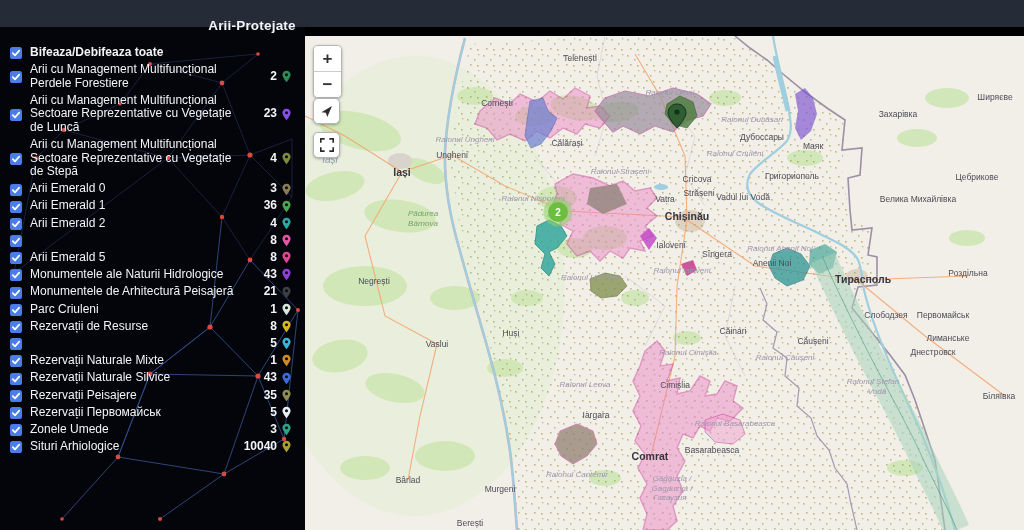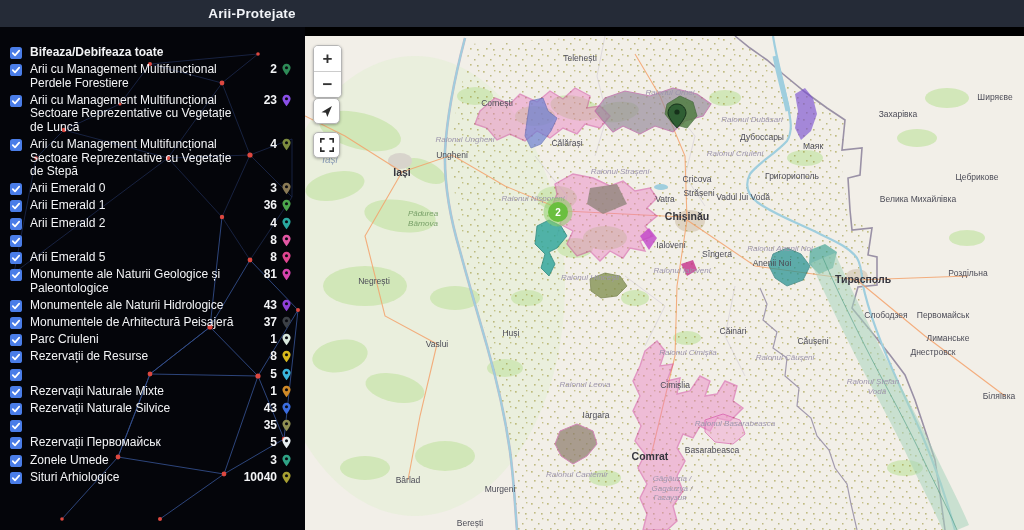--- a/index.html
+++ b/index.html
@@ -1,23 +1,23 @@
 <!DOCTYPE html>
 <html><head>
 <meta charset="utf-8">
 <style>
   html,body{margin:0;padding:0;width:1024px;height:530px;overflow:hidden;background:#000;
     font-family:"Liberation Sans",sans-serif;-webkit-font-smoothing:antialiased;}
   .header{position:absolute;left:0;top:0;width:1024px;height:27px;background:#252b37;z-index:30;}
-  .title{position:absolute;left:0;top:0;width:504px;height:27px;line-height:27px;text-align:center;
+  .title{position:absolute;left:0;top:12px;width:504px;height:27px;line-height:27px;text-align:center;
     color:#f2f4f8;font-size:13.5px;font-weight:700;letter-spacing:.2px;}
   .sidebar{position:absolute;left:0;top:27px;width:305px;height:503px;background:#04050a;z-index:20;overflow:hidden;}
   .constellation{position:absolute;left:0;top:0;z-index:0;}
   .list{position:relative;z-index:2;display:flex;flex-direction:column;gap:3.7px;padding:19px 12px 0 10px;}
-  .row{display:flex;align-items:flex-start;color:#f3f4f6;font-size:12px;line-height:13.5px;}
+  .row{display:flex;align-items:center;color:#f3f4f6;font-size:12px;line-height:13.5px;}
   .row.bold{font-weight:700;}
   .cb{flex:0 0 12px;width:12px;height:12px;margin:1px 8px 0 0;}
   .lbl{flex:1 1 auto;padding-right:6px;}
   .cnt{margin-left:auto;min-width:36px;text-align:right;font-weight:600;white-space:nowrap;}
   .pin{flex:0 0 13px;margin:0 0 0 3px;}
   .map{position:absolute;left:305px;top:36px;width:719px;height:494px;background:#f2efe8;z-index:10;}
   .map svg.base{position:absolute;left:0;top:0;}
   .ml{font-family:"Liberation Sans",sans-serif;fill:#4c4c57;font-size:8.5px;text-anchor:middle;}
   .citylg{font-size:10.5px;fill:#35353e;font-weight:bold;}
   .region{font-style:italic;fill:#9d95ad;font-size:8px;}
@@ -218,32 +218,20 @@
         <polyline points="2.8,6.2 5,8.4 9.2,3.6" fill="none" stroke="#fff" stroke-width="1.7" stroke-linecap="round" stroke-linejoin="round"></polyline>
       </svg>
       <span class="lbl">Arii Emerald 5</span>
       <span class="cnt">8</span>
       <svg class="pin" viewBox="0 0 24 24" width="13" height="13">
         <path class="pin-body" d="M12 1.5C7.5 1.5 4.5 4.8 4.5 8.8c0 5.2 7.5 13.7 7.5 13.7s7.5-8.5 7.5-13.7c0-4-3-7.3-7.5-7.3z" fill="#e04590"></path>
         <circle cx="12" cy="8.8" r="2.8" fill="#0a0b12"></circle>
       </svg>
     </div>
 
-    <div class="row">
-      <svg class="cb" viewBox="0 0 12 12">
-        <rect x="0" y="0" width="12" height="12" rx="2.6" fill="#4a7de8"></rect>
-        <polyline points="2.8,6.2 5,8.4 9.2,3.6" fill="none" stroke="#fff" stroke-width="1.7" stroke-linecap="round" stroke-linejoin="round"></polyline>
-      </svg>
-      <span class="lbl">Monumente ale Naturii Geologice și Paleontologice</span>
-      <span class="cnt">81</span>
-      <svg class="pin" viewBox="0 0 24 24" width="13" height="13">
-        <path class="pin-body" d="M12 1.5C7.5 1.5 4.5 4.8 4.5 8.8c0 5.2 7.5 13.7 7.5 13.7s7.5-8.5 7.5-13.7c0-4-3-7.3-7.5-7.3z" fill="#d643ae"></path>
-        <circle cx="12" cy="8.8" r="2.8" fill="#0a0b12"></circle>
-      </svg>
-    </div>
 
 
     <div class="row">
       <svg class="cb" viewBox="0 0 12 12">
         <rect x="0" y="0" width="12" height="12" rx="2.6" fill="#4a7de8"></rect>
         <polyline points="2.8,6.2 5,8.4 9.2,3.6" fill="none" stroke="#fff" stroke-width="1.7" stroke-linecap="round" stroke-linejoin="round"></polyline>
       </svg>
       <span class="lbl">Monumentele ale Naturii Hidrologice</span>
       <span class="cnt">43</span>
       <svg class="pin" viewBox="0 0 24 24" width="13" height="13">
@@ -251,21 +239,21 @@
         <circle cx="12" cy="8.8" r="2.8" fill="#0a0b12"></circle>
       </svg>
     </div>
 
     <div class="row">
       <svg class="cb" viewBox="0 0 12 12">
         <rect x="0" y="0" width="12" height="12" rx="2.6" fill="#4a7de8"></rect>
         <polyline points="2.8,6.2 5,8.4 9.2,3.6" fill="none" stroke="#fff" stroke-width="1.7" stroke-linecap="round" stroke-linejoin="round"></polyline>
       </svg>
       <span class="lbl">Monumentele de Arhitectură Peisajeră</span>
-      <span class="cnt">37</span>
+      <span class="cnt">21</span>
       <svg class="pin" viewBox="0 0 24 24" width="13" height="13">
         <path class="pin-body" d="M12 1.5C7.5 1.5 4.5 4.8 4.5 8.8c0 5.2 7.5 13.7 7.5 13.7s7.5-8.5 7.5-13.7c0-4-3-7.3-7.5-7.3z" fill="#3c4046"></path>
         <circle cx="12" cy="8.8" r="2.8" fill="#0a0b12"></circle>
       </svg>
     </div>
 
     <div class="row">
       <svg class="cb" viewBox="0 0 12 12">
         <rect x="0" y="0" width="12" height="12" rx="2.6" fill="#4a7de8"></rect>
         <polyline points="2.8,6.2 5,8.4 9.2,3.6" fill="none" stroke="#fff" stroke-width="1.7" stroke-linecap="round" stroke-linejoin="round"></polyline>
@@ -327,20 +315,21 @@
         <path class="pin-body" d="M12 1.5C7.5 1.5 4.5 4.8 4.5 8.8c0 5.2 7.5 13.7 7.5 13.7s7.5-8.5 7.5-13.7c0-4-3-7.3-7.5-7.3z" fill="#3b6de0"></path>
         <circle cx="12" cy="8.8" r="2.8" fill="#0a0b12"></circle>
       </svg>
     </div>
 
     <div class="row">
       <svg class="cb" viewBox="0 0 12 12">
         <rect x="0" y="0" width="12" height="12" rx="2.6" fill="#4a7de8"></rect>
         <polyline points="2.8,6.2 5,8.4 9.2,3.6" fill="none" stroke="#fff" stroke-width="1.7" stroke-linecap="round" stroke-linejoin="round"></polyline>
       </svg>
+      <span class="lbl">Rezervații Peisajere</span>
       <span class="cnt">35</span>
       <svg class="pin" viewBox="0 0 24 24" width="13" height="13">
         <path class="pin-body" d="M12 1.5C7.5 1.5 4.5 4.8 4.5 8.8c0 5.2 7.5 13.7 7.5 13.7s7.5-8.5 7.5-13.7c0-4-3-7.3-7.5-7.3z" fill="#8f8f52"></path>
         <circle cx="12" cy="8.8" r="2.8" fill="#0a0b12"></circle>
       </svg>
     </div>
 
     <div class="row">
       <svg class="cb" viewBox="0 0 12 12">
         <rect x="0" y="0" width="12" height="12" rx="2.6" fill="#4a7de8"></rect>

